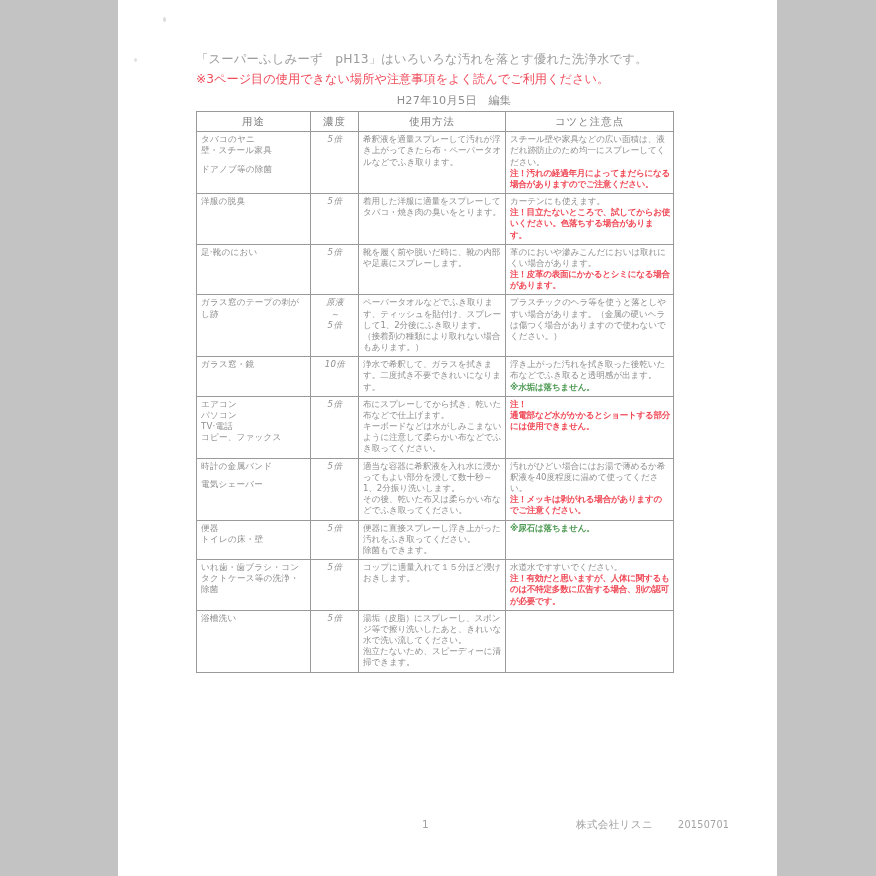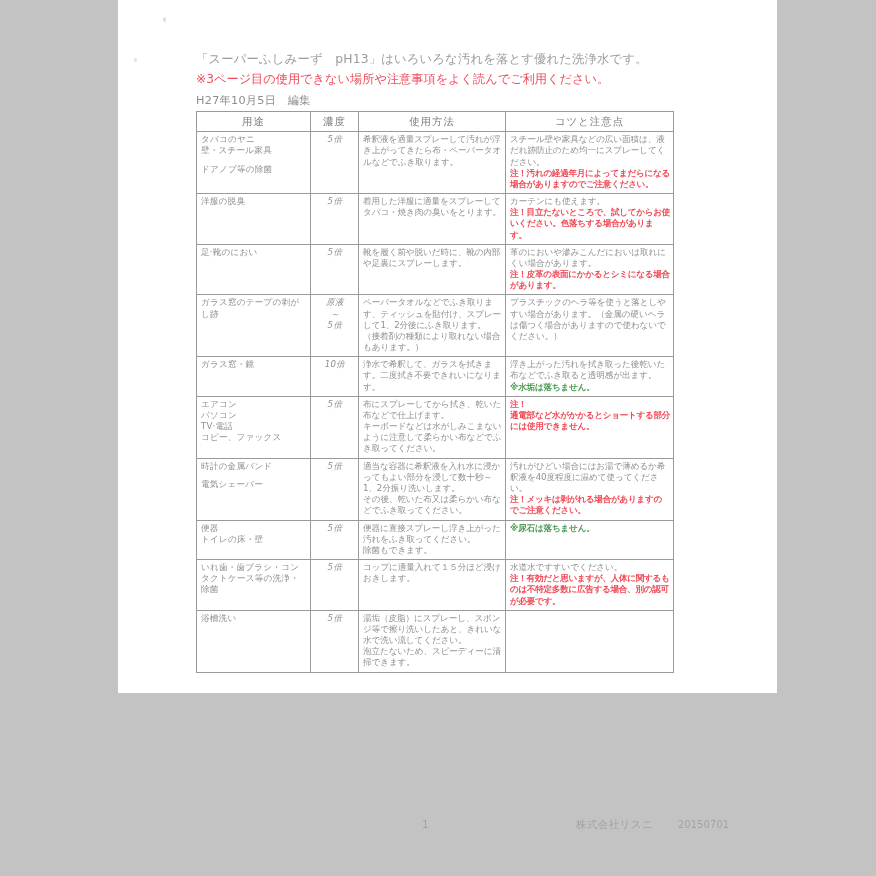--- a/index.html
+++ b/index.html
@@ -17,21 +17,21 @@
   .scan-viewport {
     position: relative;
     width: 876px;
     height: 876px;
   }
   .page {
     position: absolute;
     left: 118px;
     top: 0;
     width: 659px;
-    height: 693px;
+    height: 876px;
     background: #ffffff;
   }
   .speck {
     position: absolute;
     background: #dcdcdc;
     border-radius: 50%;
     pointer-events: none;
   }
   .speck.a { left: 45px; top: 17px; width: 3px; height: 5px; }
   .speck.b { left: 16px; top: 58px; width: 3px; height: 4px; background: #e2e2e2; }
@@ -55,21 +55,21 @@
   .intro .l2 { padding-left: 12px; }
   .intro .l3 {
     color: #ef4e5c;
     font-weight: normal;
     padding-left: 0px;
     letter-spacing: 0px;
     font-size: 12.2px;
   }
   .date-line {
     margin-top: 3px;
-    text-align: left;
+    text-align: center;
     padding-right: 48px;
     font-size: 11.2px;
     color: #8e8e8e;
     letter-spacing: 0.3px;
   }
 
   
   table.usage {
     margin-top: 3px;
     border-collapse: collapse;

